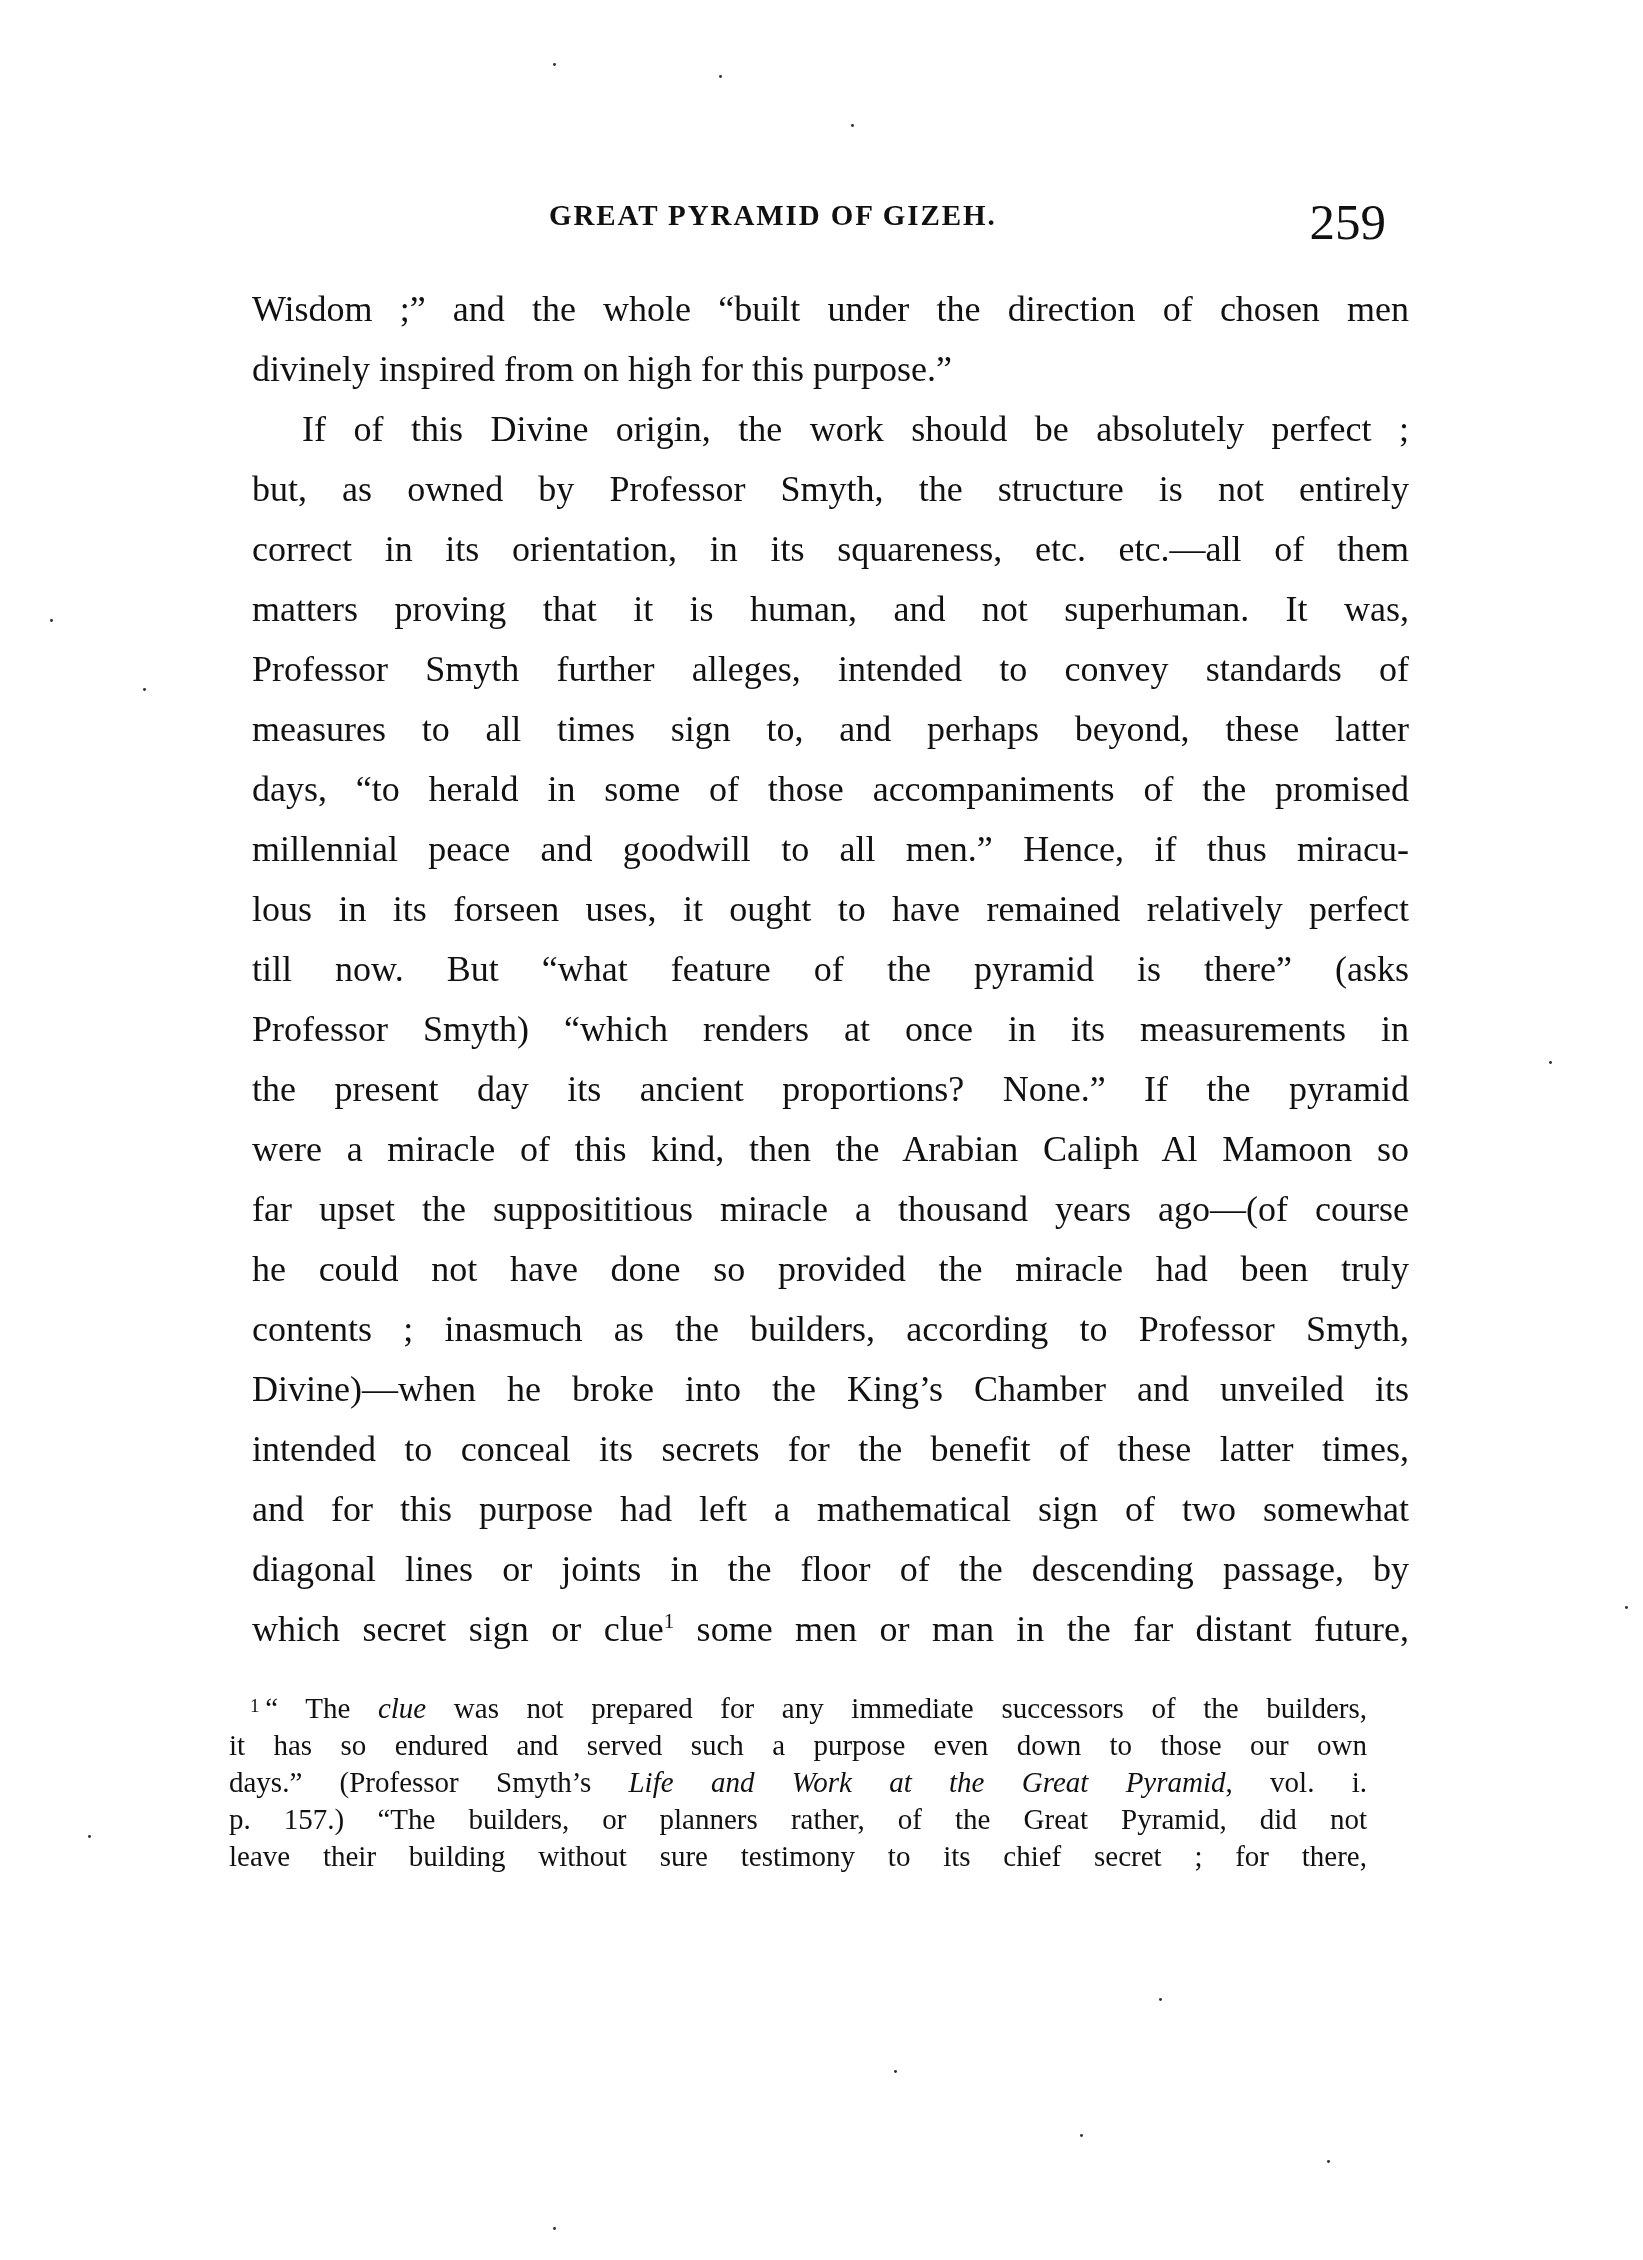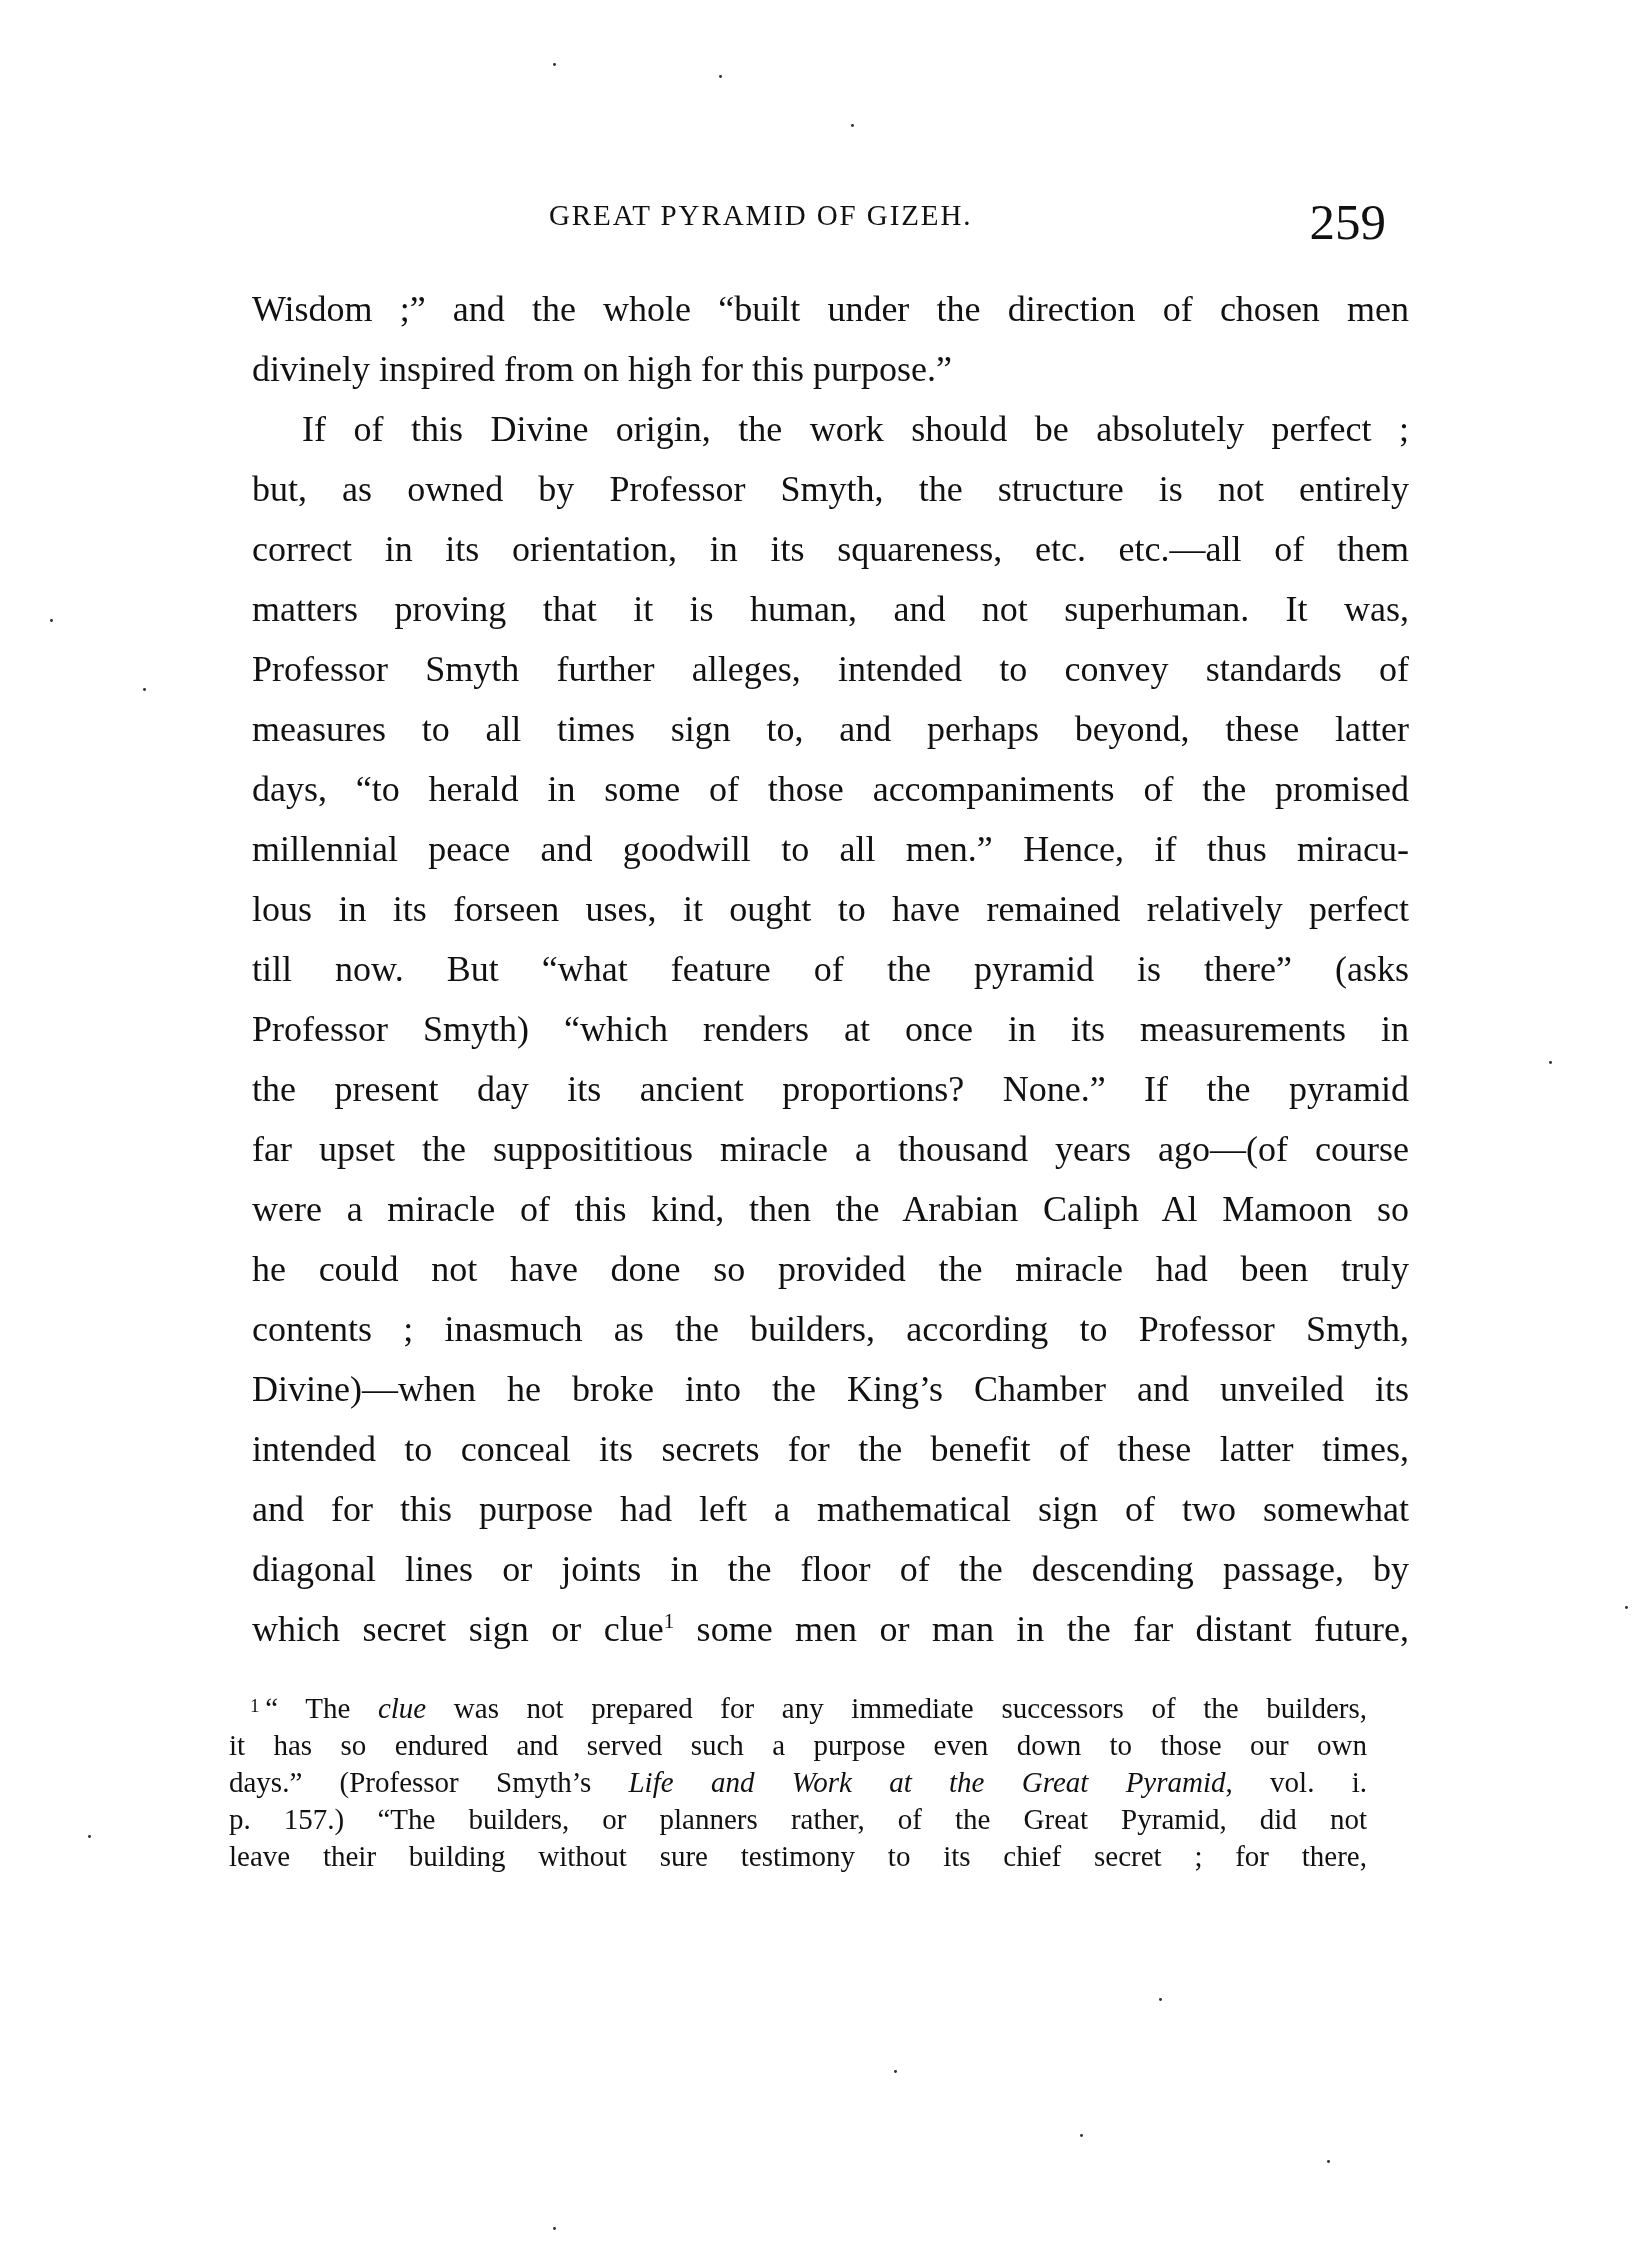--- a/index.html
+++ b/index.html
@@ -1,19 +1,19 @@
 <!DOCTYPE html>
 <html><head>
 <meta charset="utf-8">
 <style>
   html, body { margin: 0; padding: 0; background: #ffffff; }
   body { width: 1643px; height: 2261px; position: relative; overflow: hidden; }
   .page { position: absolute; left: 0; top: 0; width: 1643px; height: 2261px; background: #fff; color: #111; font-family: "DejaVu Serif", "Liberation Serif", serif; }
   .header { position: absolute; top: 199px; left: 549px; width: 837px; height: 48px; }
-  .running-head { position: absolute; left: 0; top: 0; font-size: 29px; letter-spacing: 1.9px; font-family: "Liberation Serif", serif; }
+  .running-head { position: absolute; left: 0; top: 0; font-size: 29px; letter-spacing: 1.9px; font-family: "Liberation Serif", serif; font-weight: bold; }
   .page-number { position: absolute; right: 0; top: -5.7px; font-size: 51px; font-family: "Liberation Serif", serif; }
   .body-text { position: absolute; top: 279px; left: 229px; width: 1157px; font-family: "Liberation Serif", serif; font-size: 36px; line-height: 60px; margin-left: 23px; }
   .line { display: block; white-space: nowrap; text-align: justify; text-align-last: justify; }
   .line.last { text-align-last: left; }
   .indent { padding-left: 50px; }
   .footnotes { position: absolute; top: 1687px; left: 229px; width: 1138px; font-family: "Liberation Serif", serif; font-size: 29px; line-height: 37px; }
   .fline { display: block; white-space: nowrap; text-align: justify; text-align-last: justify; }
   .fnum { font-size: 19px; vertical-align: 5.7px; margin-right: 5.7px; }
   sup { font-size: 21px; vertical-align: 13.4px; line-height: 0; }
   em { font-style: italic; }
@@ -37,22 +37,22 @@
     <span class="line">correct in its orientation, in its squareness, etc. etc.—all of them</span>
     <span class="line">matters proving that it is human, and not superhuman.  It was,</span>
     <span class="line">Professor Smyth further alleges, intended to convey standards of</span>
     <span class="line">measures to all times sign to, and perhaps beyond, these latter</span>
     <span class="line">days, “to herald in some of those accompaniments of the promised</span>
     <span class="line">millennial peace and goodwill to all men.”  Hence, if thus miracu-</span>
     <span class="line">lous in its forseen uses, it ought to have remained relatively perfect</span>
     <span class="line">till now.  But “what feature of the pyramid is there” (asks</span>
     <span class="line">Professor Smyth) “which renders at once in its measurements in</span>
     <span class="line">the present day its ancient proportions?  None.”  If the pyramid</span>
+    <span class="line">were a miracle of this kind, then the Arabian Caliph Al Mamoon so</span>
     <span class="line">far upset the supposititious miracle a thousand years ago—(of course</span>
-    <span class="line">were a miracle of this kind, then the Arabian Caliph Al Mamoon so</span>
     <span class="line">he could not have done so provided the miracle had been truly</span>
     <span class="line">contents ; inasmuch as the builders, according to Professor Smyth,</span>
     <span class="line">Divine)—when he broke into the King’s Chamber and unveiled its</span>
     <span class="line">intended to conceal its secrets for the benefit of these latter times,</span>
     <span class="line">and for this purpose had left a mathematical sign of two somewhat</span>
     <span class="line">diagonal lines or joints in the floor of the descending passage, by</span>
     <span class="line"><span>which secret sign or clue</span><sup>1</sup><span> some men or man in the far distant future,</span></span>
   </div>
 
   <div class="footnotes">

